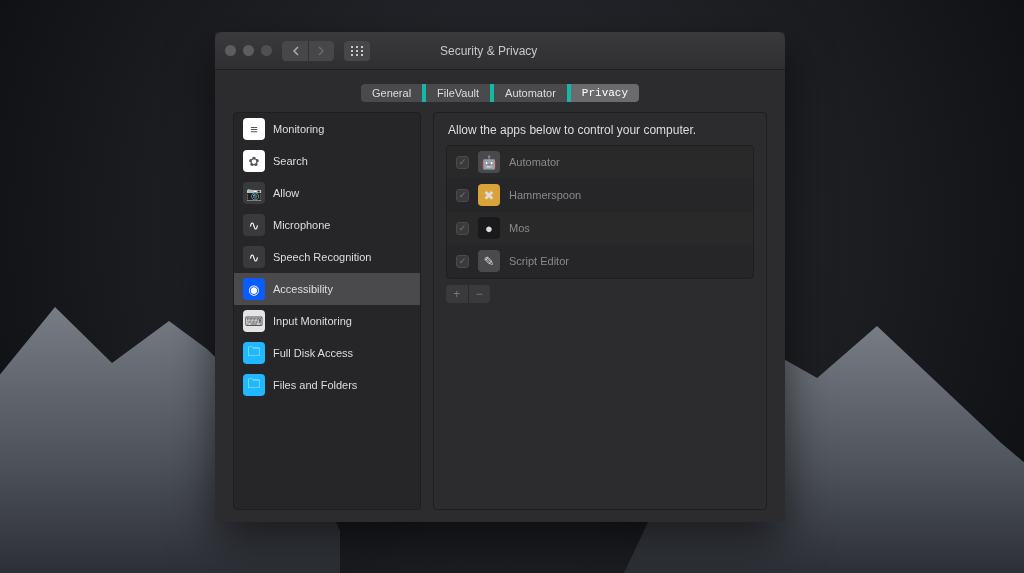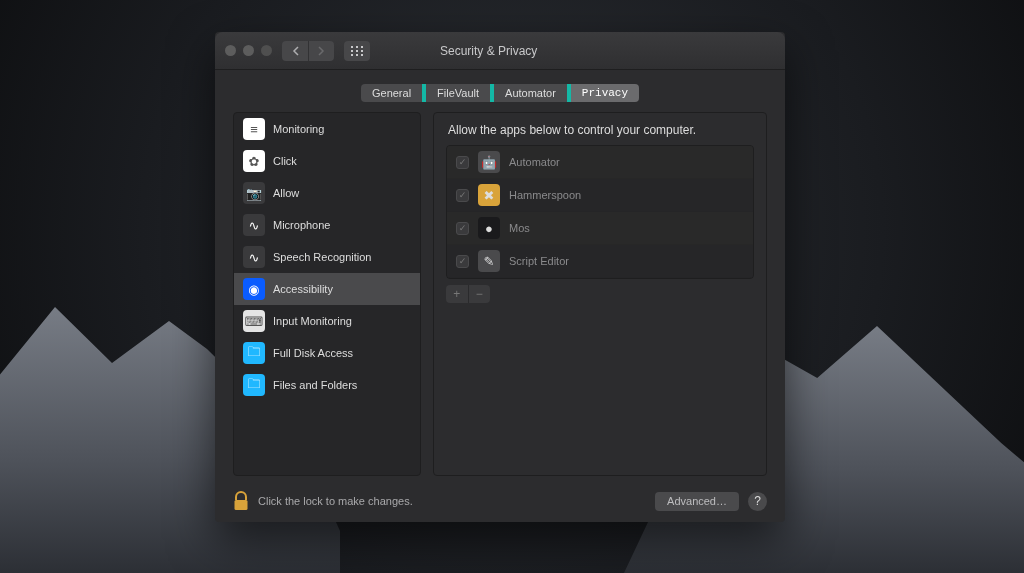--- a/index.html
+++ b/index.html
@@ -282,21 +282,21 @@
   </div>
 
   <div class="body">
     <div class="sidebar" id="sidebar">
         <div class="sideitem">
           <div class="sideicon" style="background: rgb(255, 255, 255); color: rgb(85, 85, 85);">≡</div>
           <span>Monitoring</span>
         </div>
         <div class="sideitem">
           <div class="sideicon" style="background: rgb(255, 255, 255); color: rgb(85, 85, 85);">✿</div>
-          <span>Click</span>
+          <span>Search</span>
         </div>
         <div class="sideitem">
           <div class="sideicon" style="background: rgb(58, 58, 60); color: rgb(255, 255, 255);">📷</div>
           <span>Allow</span>
         </div>
         <div class="sideitem">
           <div class="sideicon" style="background: rgb(58, 58, 60); color: rgb(255, 255, 255);">∿</div>
           <span>Microphone</span>
         </div>
         <div class="sideitem">
@@ -344,25 +344,14 @@
             <span>Script Editor</span>
           </div>
         </div>
       <div class="pmseg">
         <div>+</div>
         <div>−</div>
       </div>
     </div>
   </div>
 
-  <div class="footer">
-    <span class="lock">
-      <svg width="16" height="20" viewBox="0 0 16 20">
-          <path d="M3 9 V6 a5 5 0 0 1 10 0 V9" stroke="#d9a33a" stroke-width="2" fill="none"></path>
-          <rect x="1.5" y="9" width="13" height="10" rx="1.5" fill="#d9a33a"></rect>
-        </svg>
-    </span>
-    <span>Click the lock to make changes.</span>
-    <div class="advbtn">Advanced…</div>
-    <div class="helpbtn">?</div>
-  </div>
 
 </div>
 
 </body></html>

